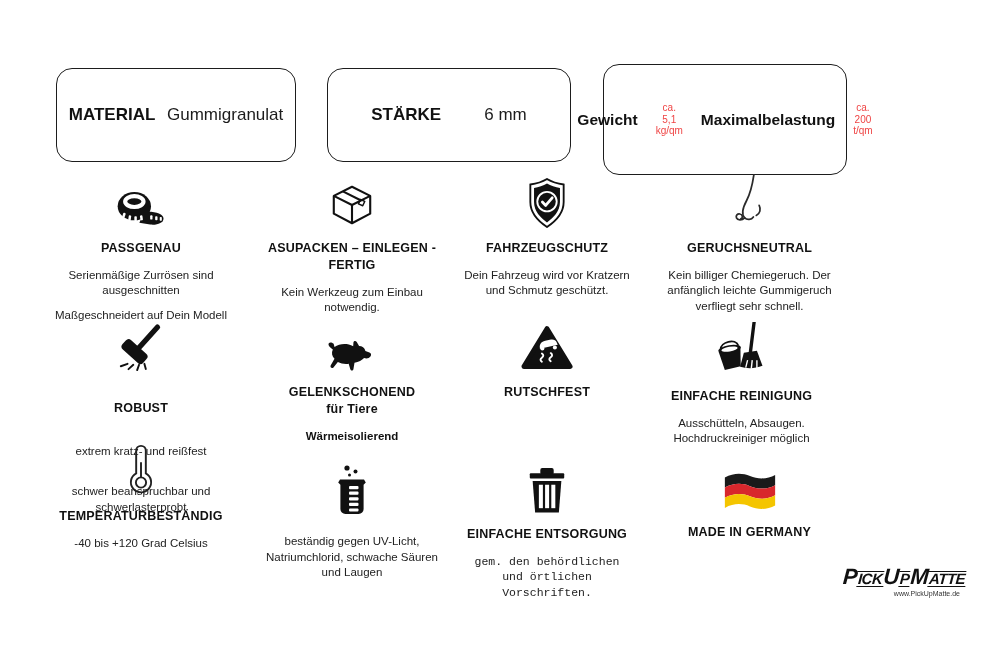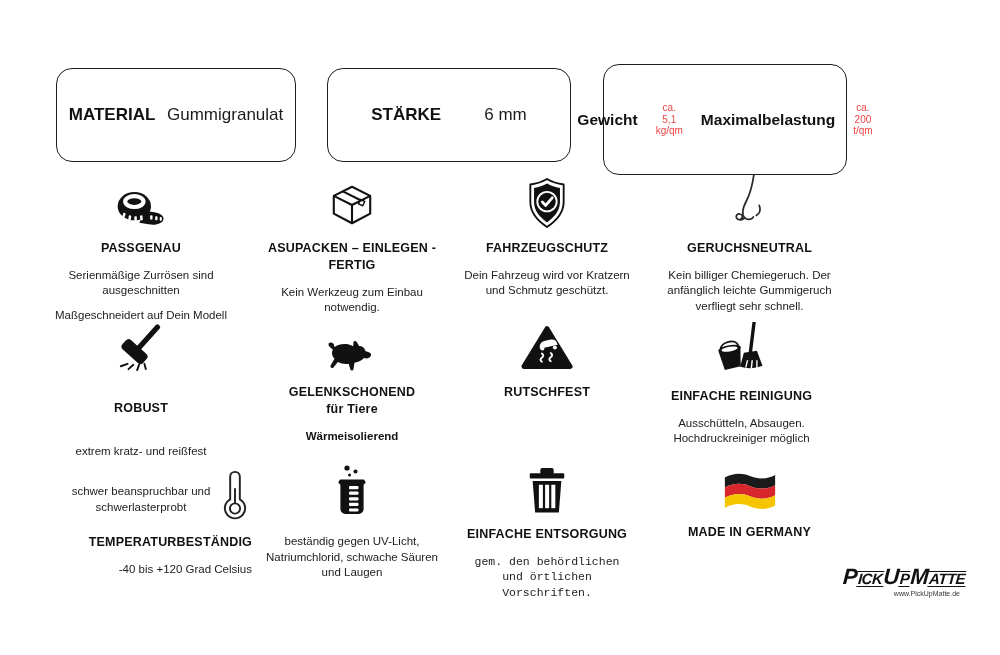--- a/index.html
+++ b/index.html
@@ -183,21 +183,21 @@
           <ellipse cx="16" cy="29" rx="12.3" ry="4.2" fill="#111"></ellipse>
           <ellipse cx="16" cy="29" rx="8.8" ry="2.5" fill="#fff"></ellipse>
           <path d="M6.5 28 c1 -8 18 -10 19.5 -1" fill="none" stroke="#111" stroke-width="2"></path>
         </g>
       </svg>
     </div>
     <h3 class="feat-h">EINFACHE REINIGUNG</h3>
     <p class="feat-p" style="max-width:180px;">Ausschütteln, Absaugen. Hochdruckreiniger möglich</p>
   </div>
 
-  <div class="cell r3" style="left:30px;top:466px;width:222px;align-items:flex-end;">
+  <div class="cell r3" style="left:30px;top:440px;width:222px;">
     <div class="icon-box">
       <svg width="34" height="54" viewBox="0 0 34 56" fill="none" stroke="#222" stroke-width="2">
         <path d="M12 9 a5 5 0 0 1 10 0 v23.5 a10.5 10.5 0 1 1 -10 0 z"></path>
         <circle cx="17" cy="42" r="5.3"></circle>
         <path d="M17 36.7 V21"></path>
       </svg>
     </div>
     <h3 class="feat-h">TEMPERATURBESTÄNDIG</h3>
     <p class="feat-p">-40 bis +120 Grad Celsius</p>
   </div>

